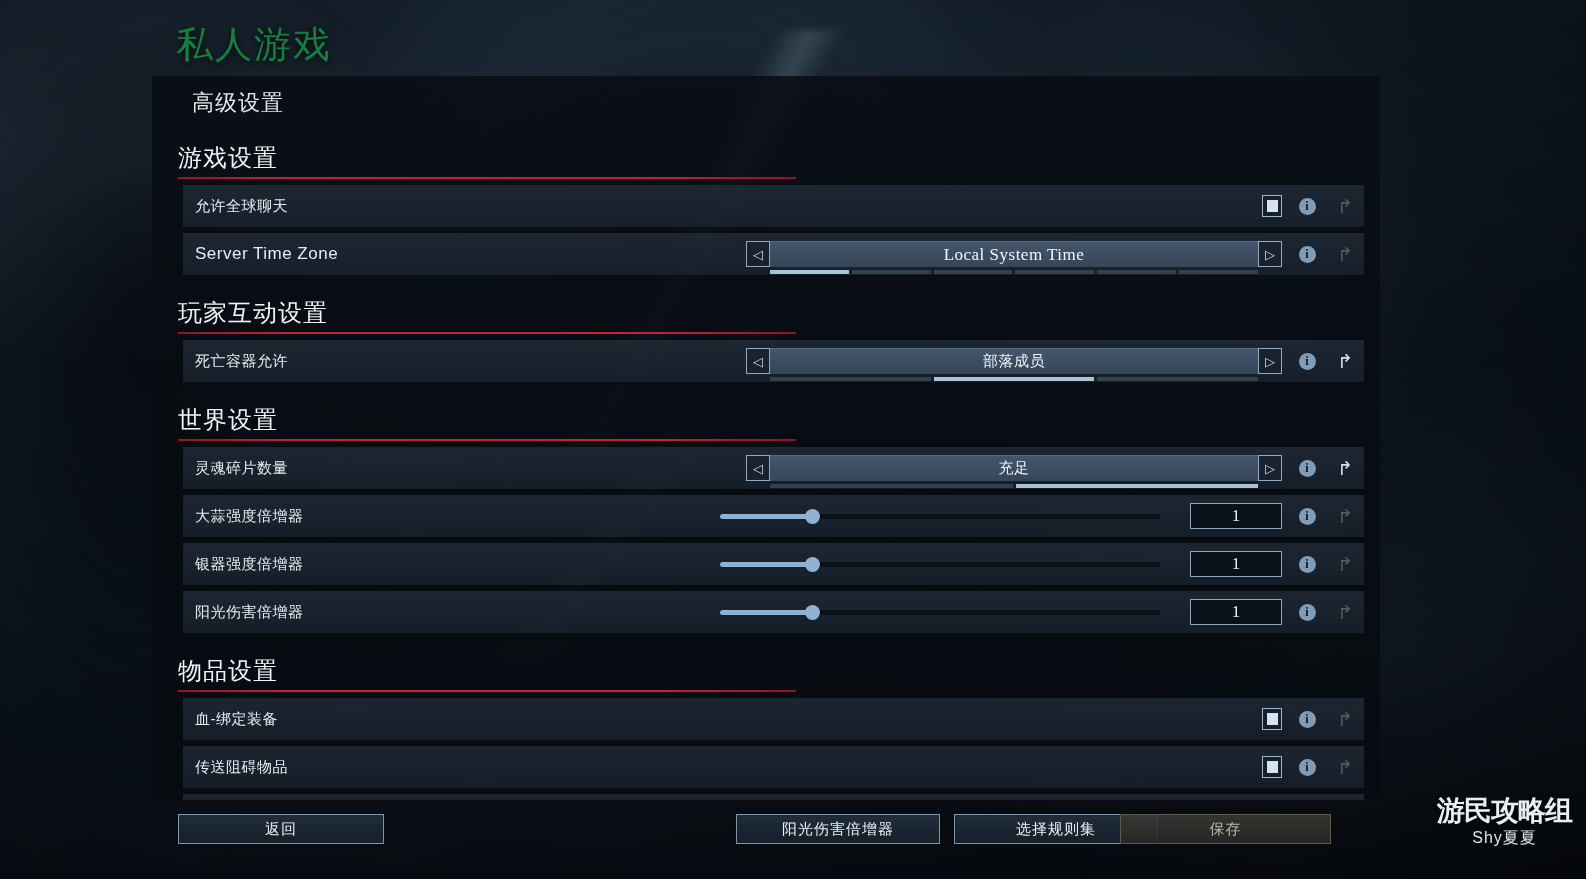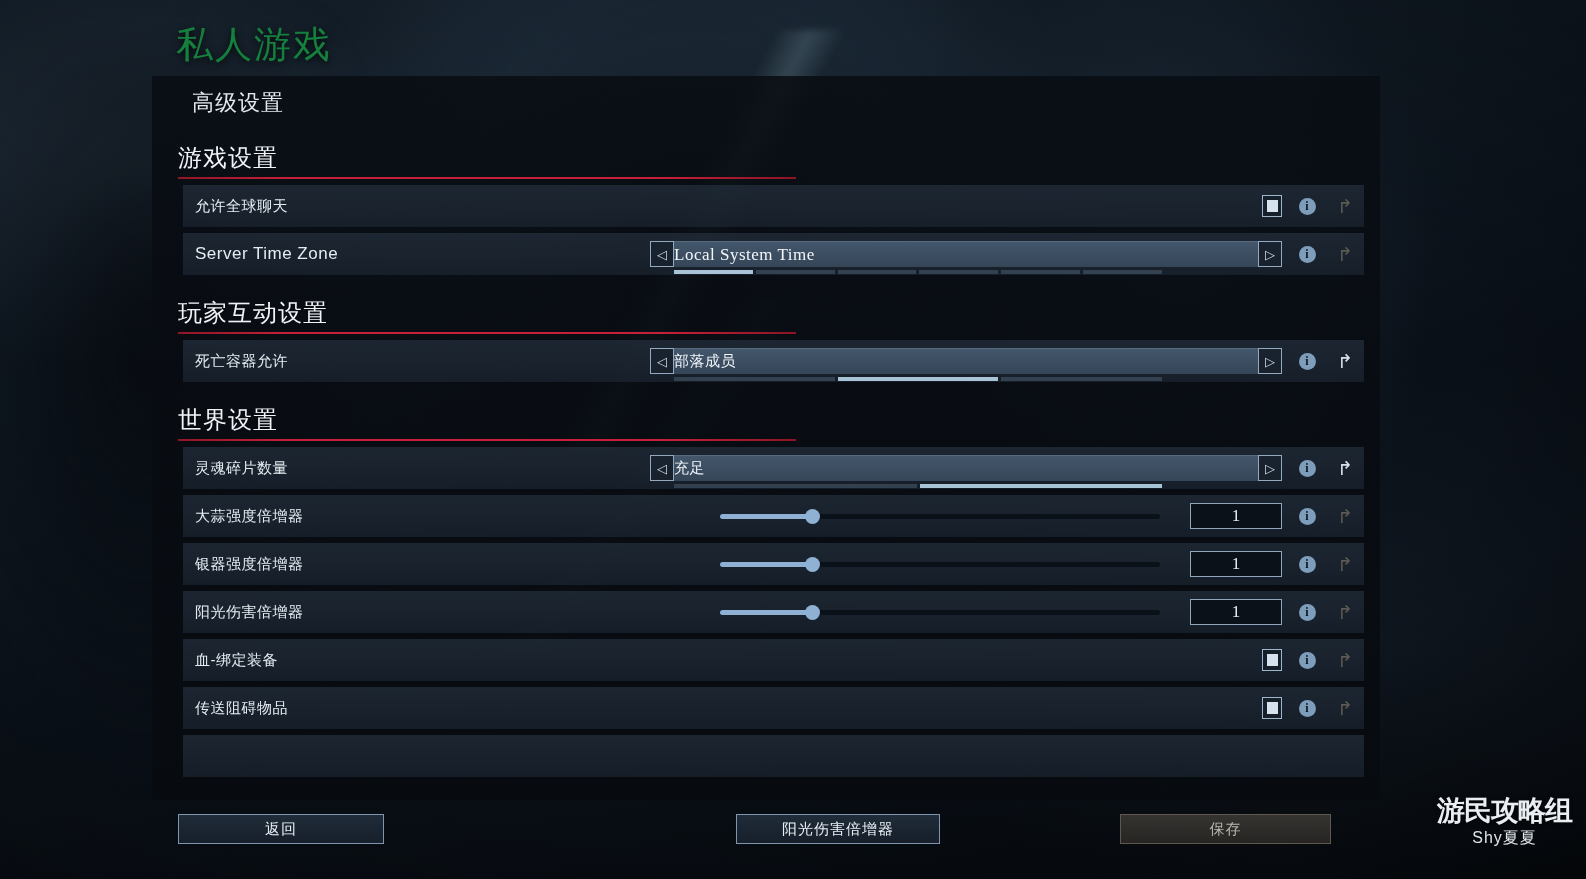--- a/index.html
+++ b/index.html
@@ -152,24 +152,24 @@
   .arrow-btn {
     width: 24px; height: 26px;
     border: 1px solid #93a9c0;
     display: flex; align-items: center; justify-content: center;
     background: rgba(24,34,46,.5);
     color: #cfdded;
     font-size: 13px;
     line-height: 1;
   }
   .sel-box {
-    width: 584px; height: 26px;
+    width: 488px; height: 26px;
     background: linear-gradient(180deg, rgba(74,95,117,.85), rgba(58,76,96,.85));
     border-top: 1px solid rgba(150,175,200,.35);
-    display: flex; align-items: center; 
+    display: flex; align-items: center; justify-content: center;
     position: relative;
   }
   .sel-value {
     color: #f2f6fa;
     font-size: 15px;
     letter-spacing: .5px;
   }
   .sel-value.serif {
     font-family: "Liberation Serif", "DejaVu Serif", serif;
     font-size: 17px;
@@ -475,20 +475,24 @@
               <div class="numbox">1</div>
               <div class="icon-cell">
                 <div class="info-icon">i</div>
               </div>
               <div class="icon-cell">
                 <div class="reset-icon">↰</div>
               </div>
             </div>
           </div>
         </div>
+        <div class="section-head">
+          <div class="stitle">物品设置</div>
+          <div class="rule"></div>
+        </div>
         <div class="rows">
           <div class="row">
             <div class="row-label">血-绑定装备</div>
             <div class="ctrl-area">
               <div class="checkbox">
                 <div class="tick"></div>
               </div>
               <div class="icon-cell">
                 <div class="info-icon">i</div>
               </div>
@@ -514,20 +518,21 @@
           <div class="row">
             <div class="ctrl-area"></div>
           </div>
         </div>
       </div>
 
   </div>
 
   <div class="btn" id="btn-back">返回</div>
   <div class="btn" id="btn-save-new">阳光伤害倍增器</div>
+  <div class="btn" id="btn-select">选择规则集</div>
   <div class="btn disabled" id="btn-save">保存</div>
 
   <div class="wm">
     <div class="wm-main">游民攻略组</div>
     <div class="wm-sub">Shy夏夏</div>
   </div>
 
 </div>
 
 </body></html>

